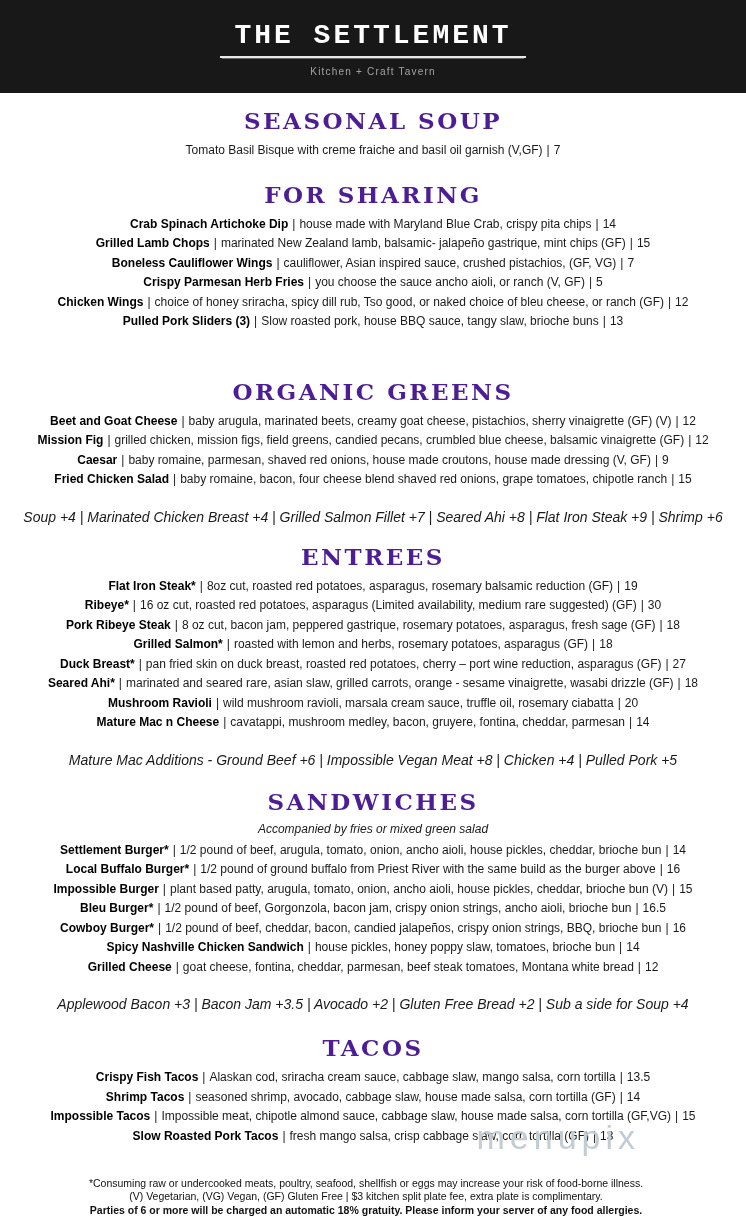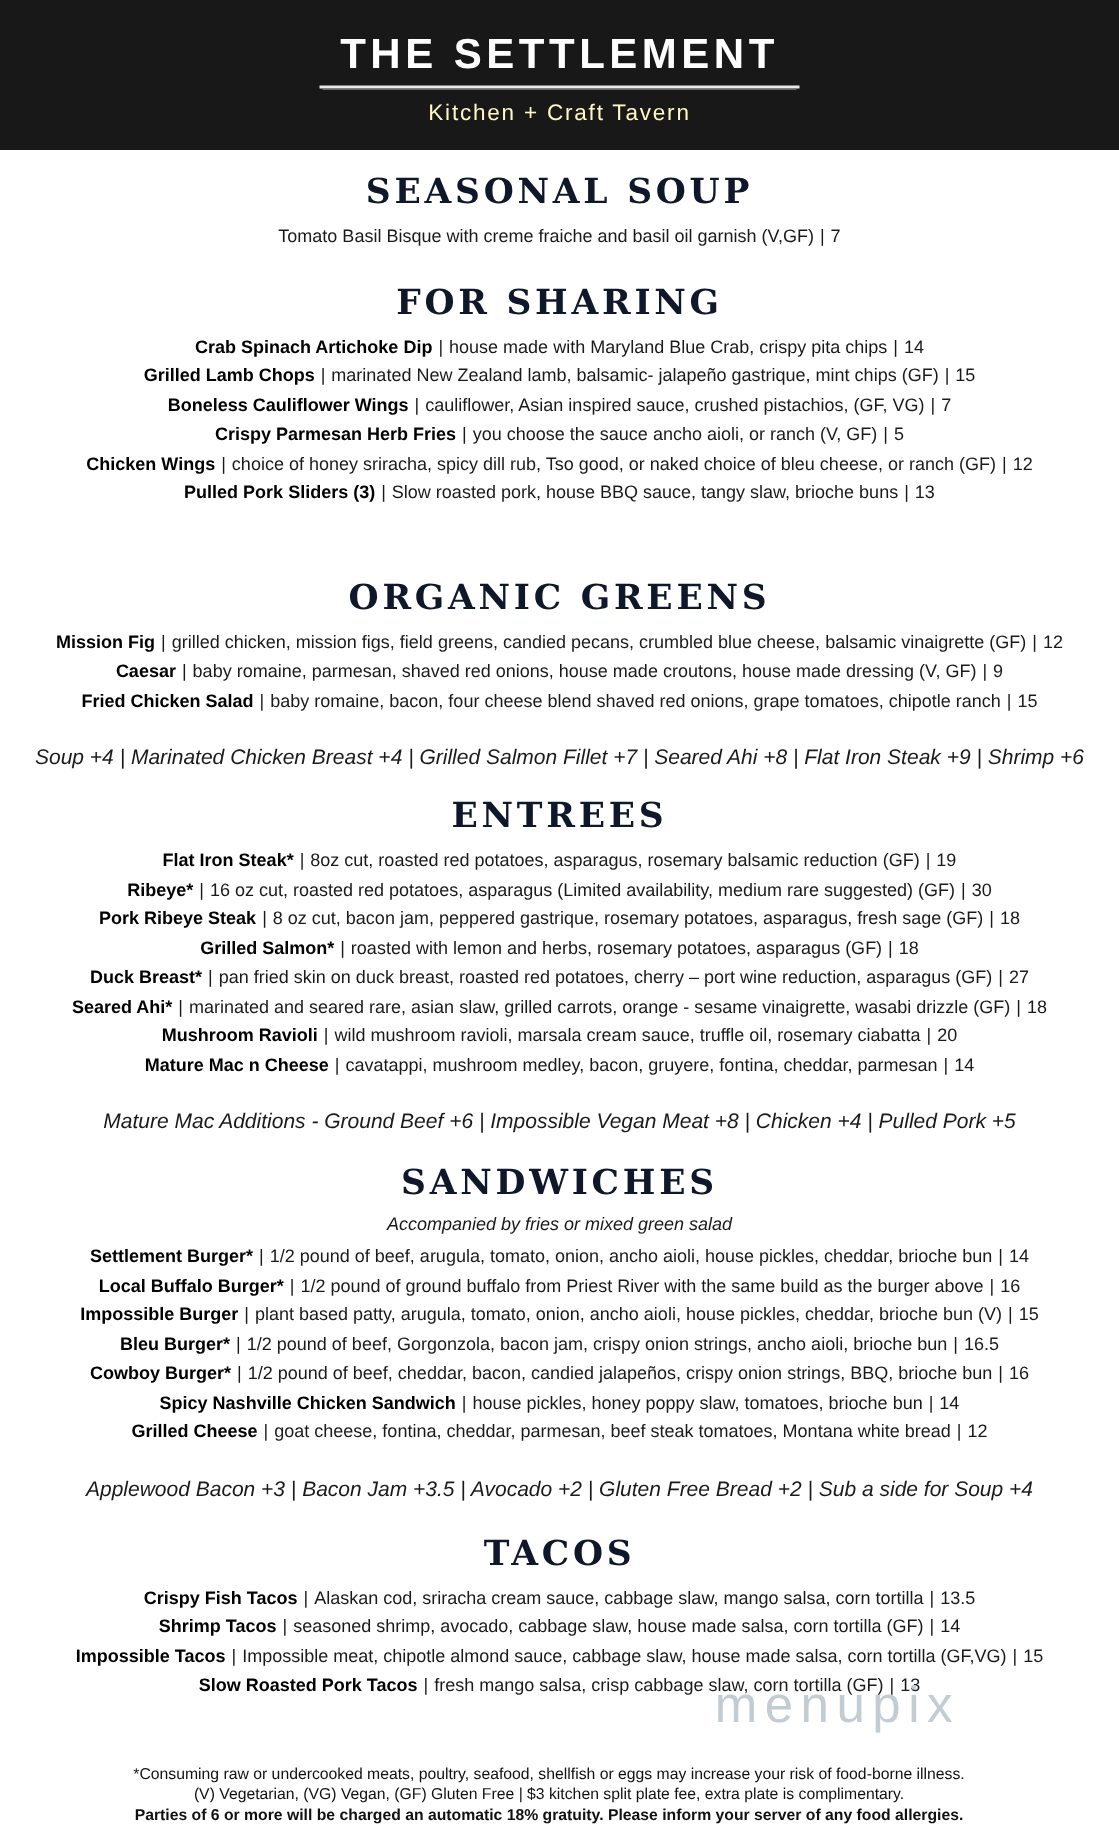--- a/index.html
+++ b/index.html
@@ -2,26 +2,26 @@
 <html><head>
 <meta charset="utf-8">
 <style>
   * { margin:0; padding:0; box-sizing:border-box; }
   html,body { background:#ffffff; }
   body { font-family:"Liberation Sans", sans-serif; color:#141414; }
   .page { position:relative; width:746px; height:1229px; margin:0 auto; background:#ffffff; overflow:hidden; }
 
   
   .masthead { background:#181818; color:#ffffff; text-align:center; padding:20px 0 16px; }
-  .masthead-title { display:inline-block; font-family:Liberation Sans, sans-serif; font-weight:700; font-size:28px; letter-spacing:3px; padding:0 14px 5px; border-bottom:2px solid rgba(255,255,255,.9); box-shadow:0 3px 0 -2px rgba(255,255,255,.35); }
-  .masthead-sub { margin-top:8px; font-size:15px; letter-spacing:1.2px; color:#fef9c3; font-weight:400; }
+  .masthead-title { display:inline-block; font-family:Liberation Mono, monospace; font-weight:700; font-size:28px; letter-spacing:3px; padding:0 14px 5px; border-bottom:2px solid rgba(255,255,255,.9); box-shadow:0 3px 0 -2px rgba(255,255,255,.35); }
+  .masthead-sub { margin-top:8px; font-size:10px; letter-spacing:1.2px; color:#a3a3a3; font-weight:400; }
 
   
   .sec { text-align:center; padding:0 10px; }
-  .sec-title { font-family:"DejaVu Serif", serif; font-weight:700; font-size:23px; letter-spacing:2.5px; color:#0f172a; margin-bottom:7px; }
+  .sec-title { font-family:"DejaVu Serif", serif; font-weight:700; font-size:23px; letter-spacing:2.5px; color:#4c1d95; margin-bottom:7px; }
   .sec0 { margin-top:14px; }
   .sec1 { margin-top:20px; }
   .sec2 { margin-top:46px; }
   .sec3 { margin-top:18px; }
   .sec4 { margin-top:20px; }
   .sec5 { margin-top:22px; }
 
   .it { font-size:12px; line-height:19.5px; color:#1a1a1a; }
   .nm { font-weight:700; color:#000; }
   .sp { margin:0 4px; color:#1a1a1a; }
@@ -56,20 +56,21 @@
     <p class="it"><b class="nm">Crab Spinach Artichoke Dip</b><span class="sp">|</span><span class="ds">house made with Maryland Blue Crab, crispy pita chips</span><span class="sp">|</span><span class="pr">14</span></p>
     <p class="it"><b class="nm">Grilled Lamb Chops</b><span class="sp">|</span><span class="ds">marinated New Zealand lamb, balsamic- jalapeño gastrique, mint chips (GF)</span><span class="sp">|</span><span class="pr">15</span></p>
     <p class="it"><b class="nm">Boneless Cauliflower Wings</b><span class="sp">|</span><span class="ds">cauliflower, Asian inspired sauce, crushed pistachios, (GF, VG)</span><span class="sp">|</span><span class="pr">7</span></p>
     <p class="it"><b class="nm">Crispy Parmesan Herb Fries</b><span class="sp">|</span><span class="ds">you choose the sauce ancho aioli, or ranch (V, GF)</span><span class="sp">|</span><span class="pr">5</span></p>
     <p class="it"><b class="nm">Chicken Wings</b><span class="sp">|</span><span class="ds">choice of honey sriracha, spicy dill rub, Tso good, or naked choice of bleu cheese, or ranch (GF)</span><span class="sp">|</span><span class="pr">12</span></p>
     <p class="it"><b class="nm">Pulled Pork Sliders (3)</b><span class="sp">|</span><span class="ds">Slow roasted pork, house BBQ sauce, tangy slaw, brioche buns</span><span class="sp">|</span><span class="pr">13</span></p>
   </section>
 
   <section class="sec sec2">
     <h2 class="sec-title">ORGANIC GREENS</h2>
+    <p class="it"><b class="nm">Beet and Goat Cheese</b><span class="sp">|</span><span class="ds">baby arugula, marinated beets, creamy goat cheese, pistachios, sherry vinaigrette (GF) (V)</span><span class="sp">|</span><span class="pr">12</span></p>
     <p class="it"><b class="nm">Mission Fig</b><span class="sp">|</span><span class="ds">grilled chicken, mission figs, field greens, candied pecans, crumbled blue cheese, balsamic vinaigrette (GF)</span><span class="sp">|</span><span class="pr">12</span></p>
     <p class="it"><b class="nm">Caesar</b><span class="sp">|</span><span class="ds">baby romaine, parmesan, shaved red onions, house made croutons, house made dressing (V, GF)</span><span class="sp">|</span><span class="pr">9</span></p>
     <p class="it"><b class="nm">Fried Chicken Salad</b><span class="sp">|</span><span class="ds">baby romaine, bacon, four cheese blend shaved red onions, grape tomatoes, chipotle ranch</span><span class="sp">|</span><span class="pr">15</span></p>
     <p class="add">Soup +4 | Marinated Chicken Breast +4 | Grilled Salmon Fillet +7 | Seared Ahi +8 | Flat Iron Steak +9 | Shrimp +6</p>
   </section>
 
   <section class="sec sec3">
     <h2 class="sec-title">ENTREES</h2>
     <p class="it"><b class="nm">Flat Iron Steak*</b><span class="sp">|</span><span class="ds">8oz cut, roasted red potatoes, asparagus, rosemary balsamic reduction (GF)</span><span class="sp">|</span><span class="pr">19</span></p>
     <p class="it"><b class="nm">Ribeye*</b><span class="sp">|</span><span class="ds">16 oz cut, roasted red potatoes, asparagus (Limited availability, medium rare suggested) (GF)</span><span class="sp">|</span><span class="pr">30</span></p>

